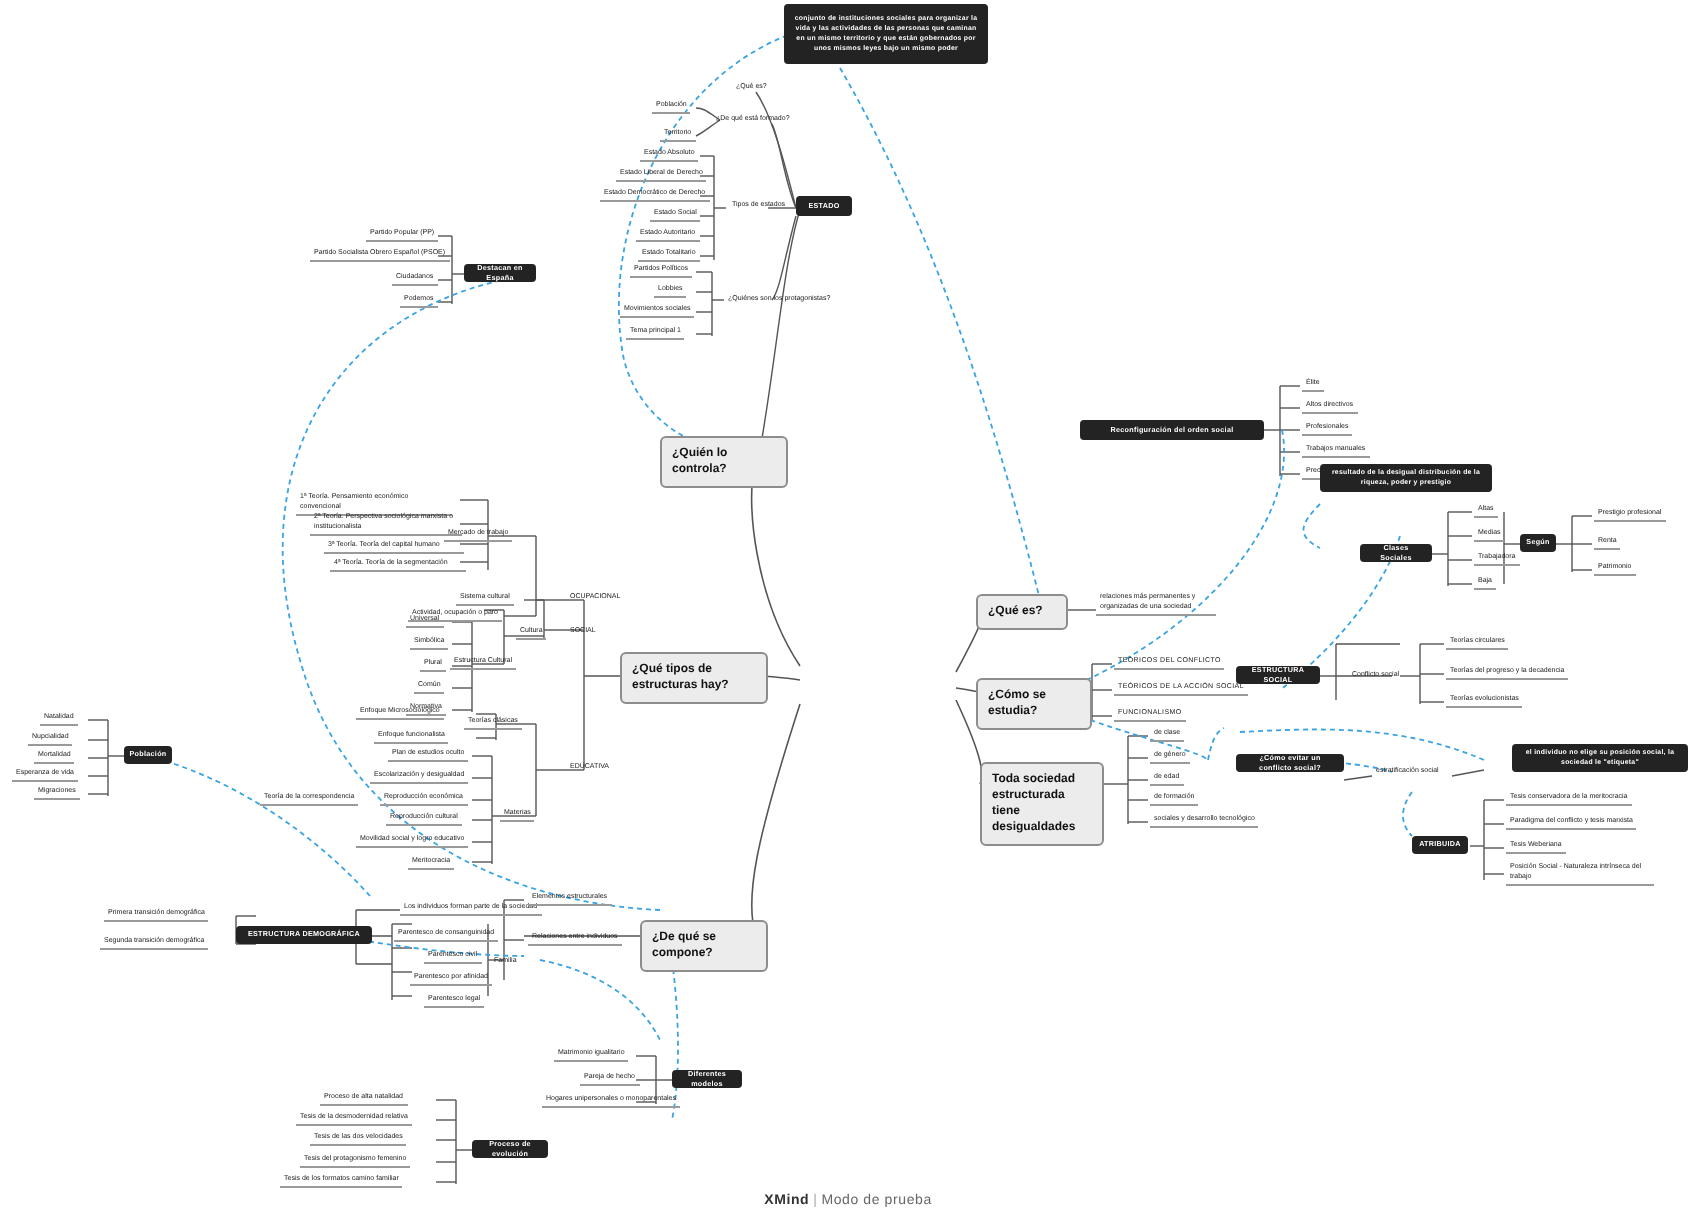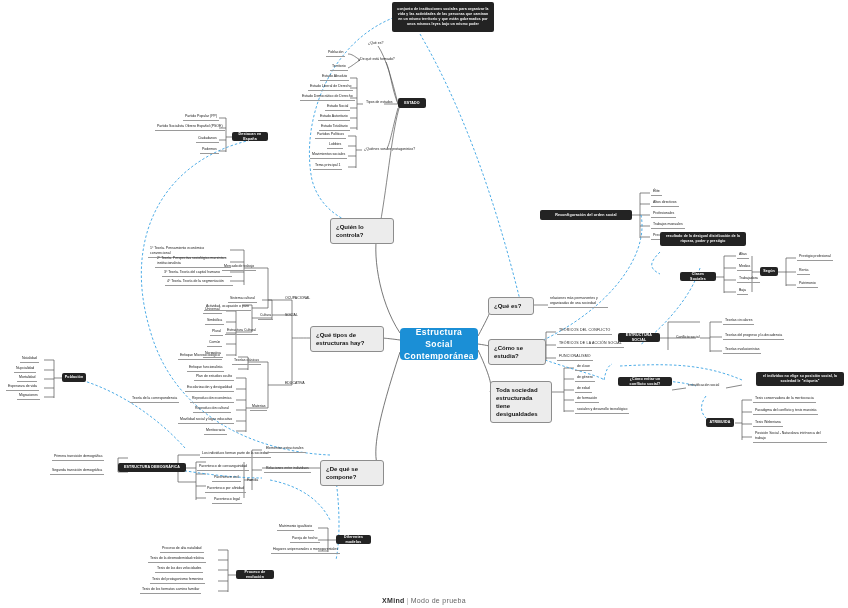--- a/index.html
+++ b/index.html
@@ -276,21 +276,20 @@
       <path d="M655 380 C 680 382 690 384 696 386"></path>
       <path d="M620 366 C 660 364 700 362 742 380"></path>
       <path d="M706 396 C 700 404 700 412 706 418"></path>
       <path d="M336 480 C 340 510 340 540 336 560"></path>
       <path d="M270 480 C 300 486 320 500 330 520"></path>
       <path d="M180 470 C 210 475 240 478 262 478"></path>
       <path d="M74 378 C 120 390 160 420 185 448"></path>
     </g>
   </svg>
 
-  <div class="node central" style="left:400px;top:328px;width:78px;height:32px;">Estructura Social Contemporánea</div>
 
   <div class="node main-topic" style="left:330px;top:218px;width:64px;">¿Quién lo controla?</div>
   <div class="node main-topic" style="left:310px;top:326px;width:74px;">¿Qué tipos de estructuras hay?</div>
   <div class="node main-topic" style="left:320px;top:460px;width:64px;">¿De qué se compone?</div>
   <div class="node main-topic" style="left:488px;top:297px;width:46px;">¿Qué es?</div>
   <div class="node main-topic" style="left:488px;top:339px;width:58px;">¿Cómo se estudia?</div>
   <div class="node main-topic" style="left:490px;top:381px;width:62px;">Toda sociedad estructurada tiene desigualdades</div>
 
   <div class="node dark" style="left:398px;top:98px;width:28px;height:10px;">ESTADO</div>
 

